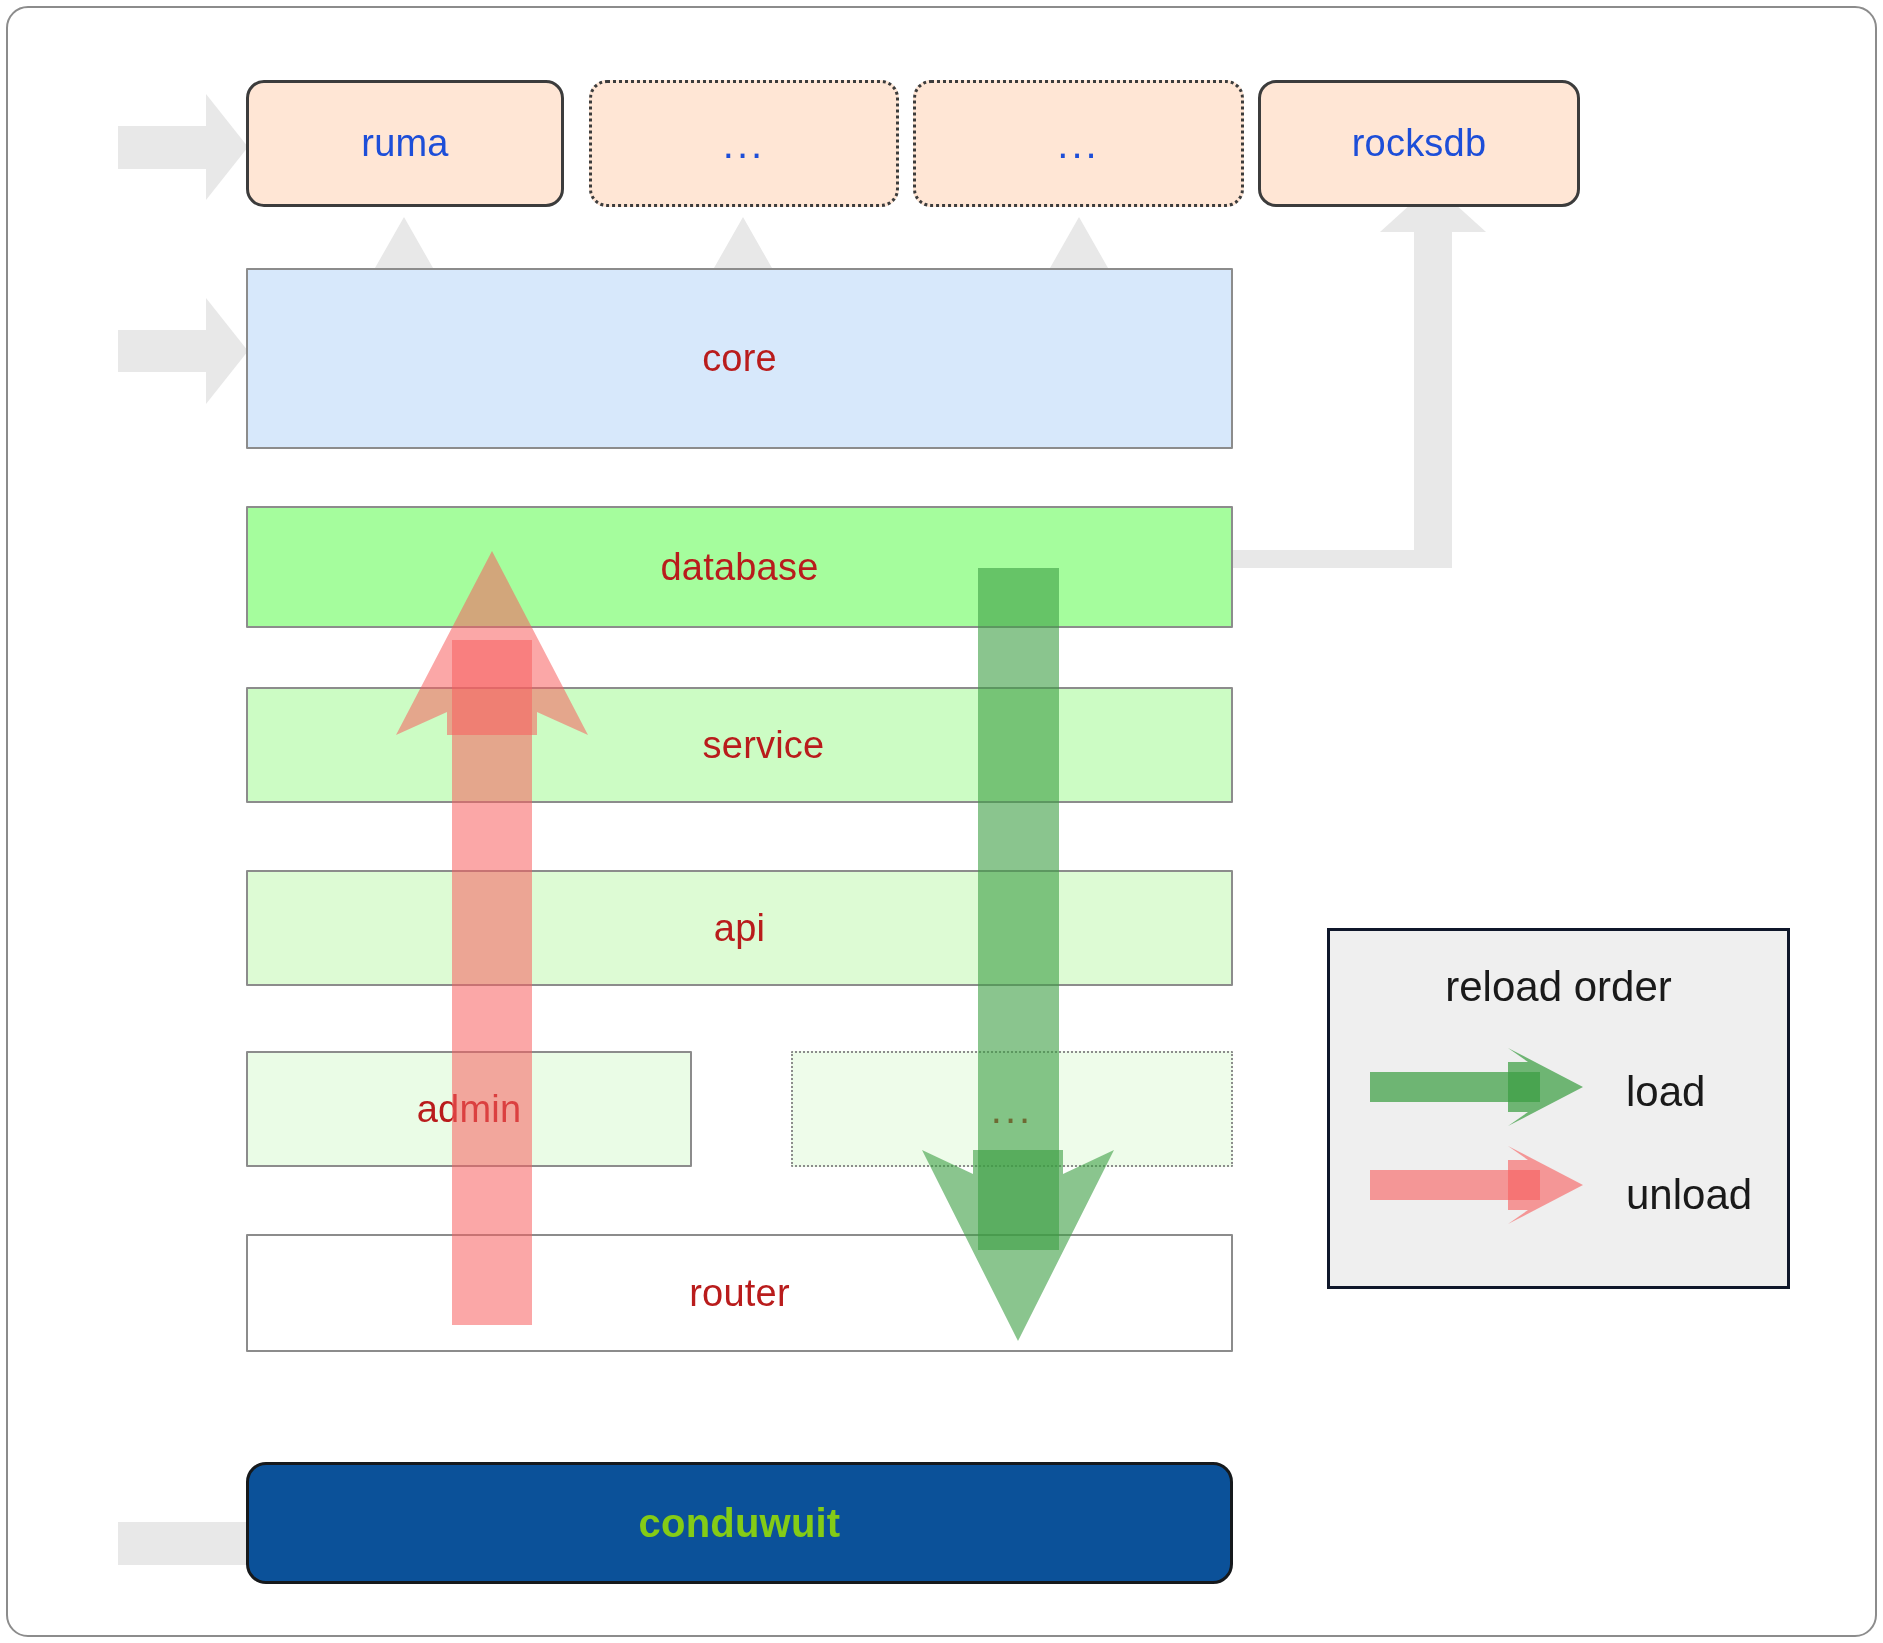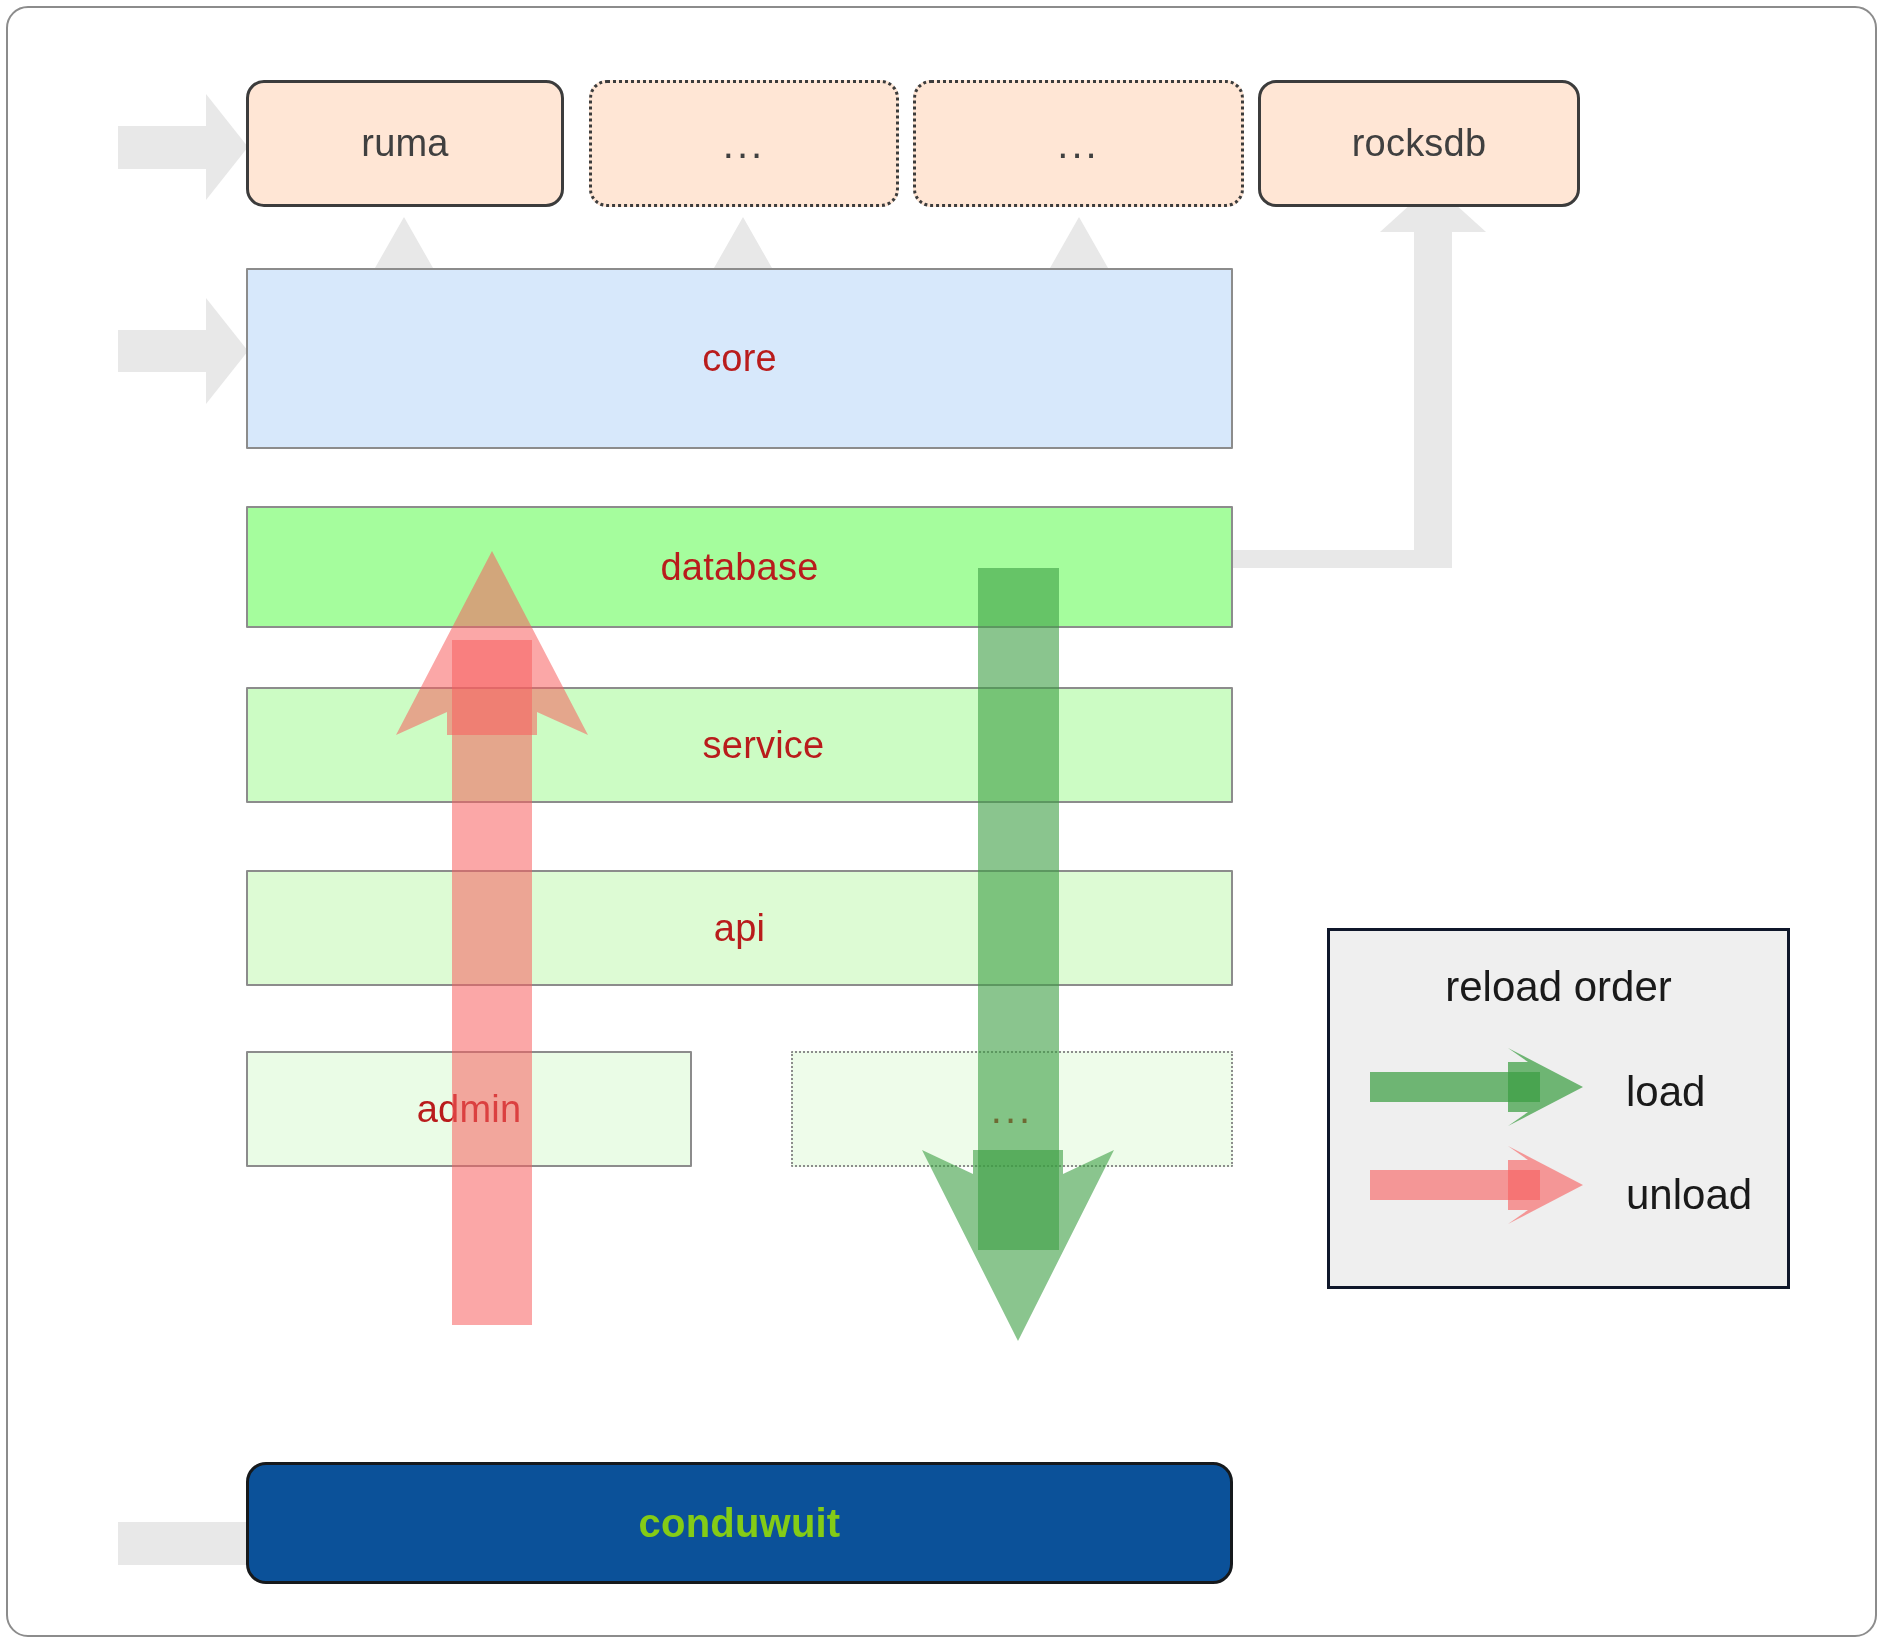--- a/index.html
+++ b/index.html
@@ -33,21 +33,21 @@
     border-radius: 1px;
     font-size: 38px;
     color: #b91c1c;
     letter-spacing: .2px;
     text-align: center;
   }
   .node.dep {
     background: #ffe6d5;
     border: 3px solid #3c3c3c;
     border-radius: 18px;
-    color: #404040;
+    color: #1d4ed8;
   }
   .node.dep.dotted { border: 3px dotted #3c3c3c; }
   .node.layer { border: 2px solid #8c8c8c; }
   .node.layer.dotted { border: 2px dotted #8c8c8c; }
   .core      { background: #d7e8fb; }
   .database  { background: #a5fd9d; }
   .service   { background: #ccfcc4; }
   .api       { background: #ddfbd4; }
   .admin     { background: #eafce6; }
   .dots      { background: #eefcea; }
@@ -166,20 +166,23 @@
   </div>
 
   <div class="node layer api" style="left:246px; top:870px; width:987px; height:116px;">
     <span>api</span>
   </div>
 
   <div class="node layer dotted dots" style="left:791px; top:1051px; width:442px; height:116px;">
     <span class="ellipsis">...</span>
   </div>
 
+  <div class="node layer router" style="left:246px; top:1234px; width:987px; height:118px;">
+    <span>router</span>
+  </div>
 
   <div class="node app" style="left:246px; top:1462px; width:987px; height:122px;">
     <span>conduwuit</span>
   </div>
 
   <svg class="overlay over" viewBox="0 0 1883 1643">
 
     <g opacity="1">
       <rect x="452" y="640" width="80" height="685" fill="#f75f5f" fill-opacity="0.55"></rect>
       <path d="M 492 551

